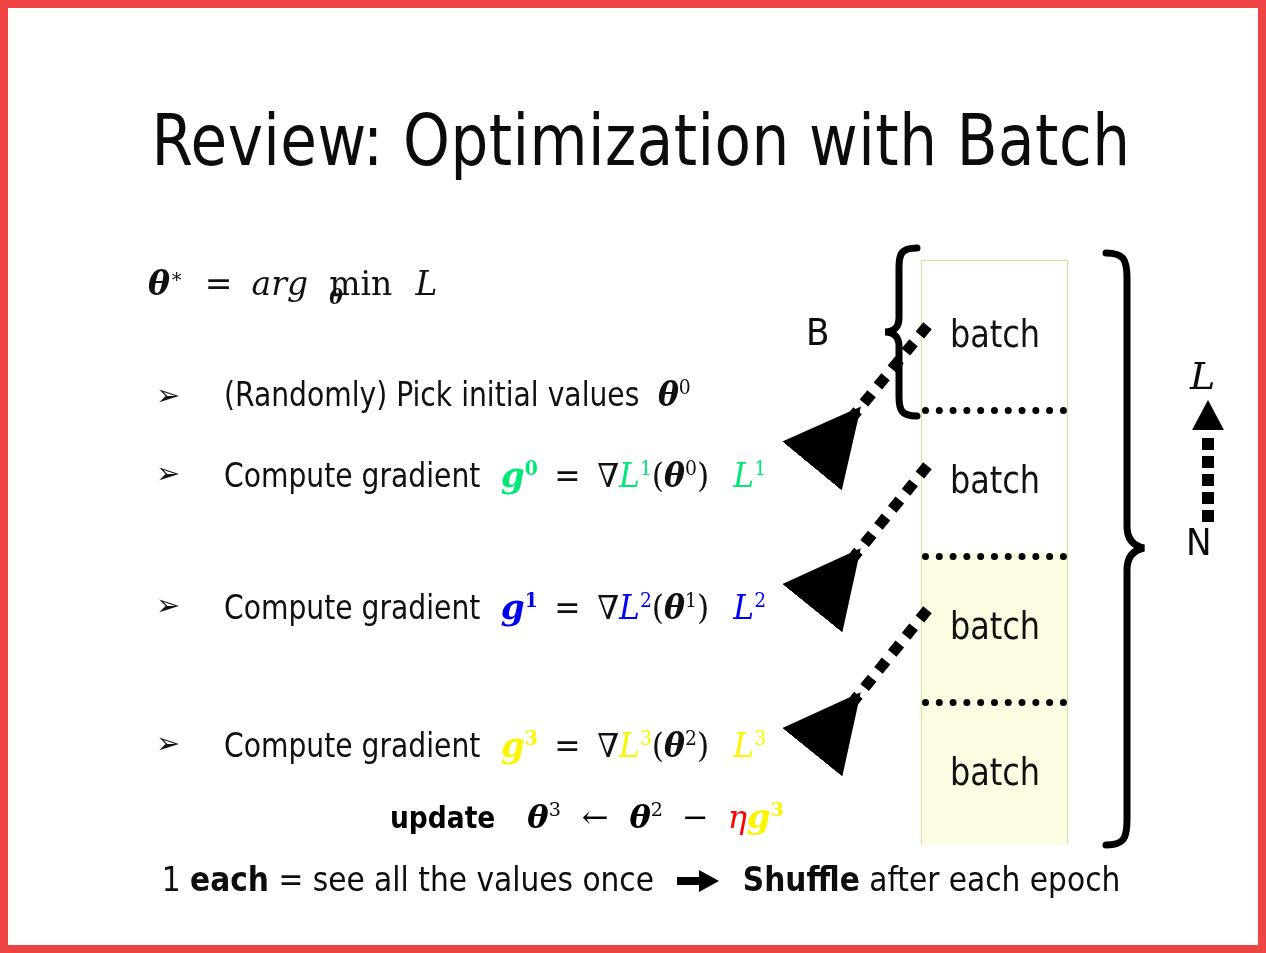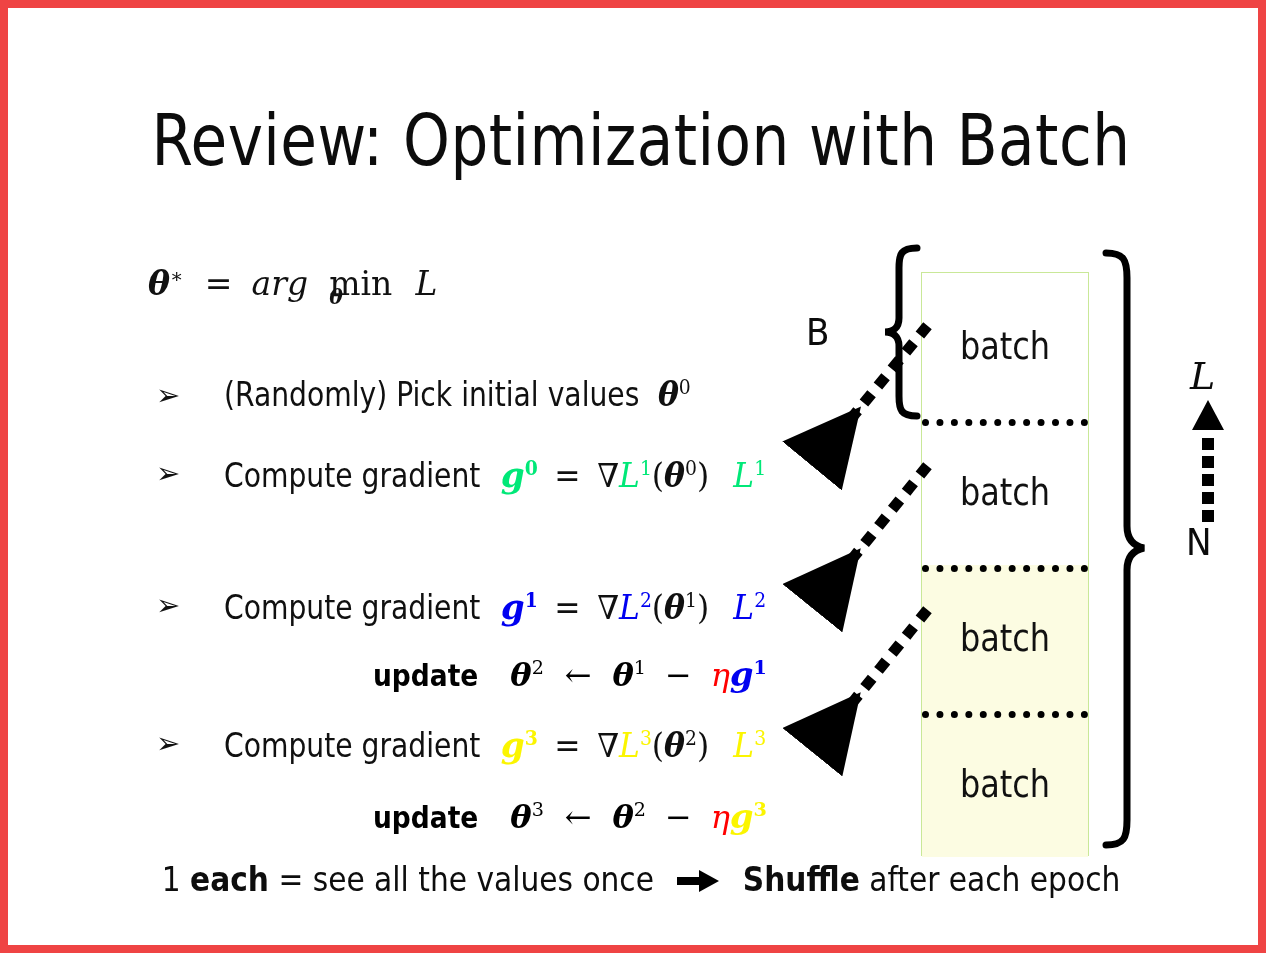--- a/index.html
+++ b/index.html
@@ -104,21 +104,21 @@
     position:absolute;left:0;top:7px;width:24px;height:8px;background:#000;display:block;
   }
   #bottom .rarrow u{
     position:absolute;left:22px;top:0;width:0;height:0;display:block;
     border-top:11px solid transparent;border-bottom:11px solid transparent;
     border-left:20px solid #000;
   }
 
   
   #col{
-    position:absolute;left:913px;top:264px;width:168px;height:584px;
+    position:absolute;left:913px;top:252px;width:147px;height:584px;
     border:1.5px solid #c9e898;
     box-sizing:border-box;
     background:#ffffff;
   }
   .cell{
     position:relative;
     height:146px;
     box-sizing:border-box;
     display:flex;align-items:center;justify-content:center;
   }
@@ -207,43 +207,33 @@
     <span class="marker">➢</span>
     <span class="btext">
       <span>Compute gradient</span>
       <span class="bth blue" style="margin-left:12px;font-size:36px">g</span><sup class="smb blue">1</sup>
       <span class="mathup" style="margin:0 8px">=</span>
       <span class="mathup">∇</span><span class="mathser blue">L</span><sup class="sm blue">2</sup><span class="mathup">(</span><span class="bth">θ</span><sup class="sm">1</sup><span class="mathup">)</span>
       <span class="mathser blue" style="margin-left:16px">L</span><sup class="sm blue">2</sup>
     </span>
   </div>
 
-  <div class="upd" style="left:365px;top:646px;">
-    <span class="w">update</span>
-    <span class="ex">
-      <span class="bth">θ</span><sup class="sm">2</sup>
-      <span class="mathup" style="margin:0 12px">←</span>
-      <span class="bth">θ</span><sup class="sm">1</sup>
-      <span class="mathup" style="margin:0 10px">−</span>
-      <span class="mathser red">η</span><span class="bth blue" style="font-size:34px">g</span><sup class="smb blue">1</sup>
-    </span>
-  </div>
 
   <div class="bullet" style="left:148px;top:718px;">
     <span class="marker">➢</span>
     <span class="btext">
       <span>Compute gradient</span>
       <span class="bth yellow" style="margin-left:12px;font-size:36px">g</span><sup class="smb yellow">3</sup>
       <span class="mathup" style="margin:0 8px">=</span>
       <span class="mathup">∇</span><span class="mathser yellow">L</span><sup class="sm yellow">3</sup><span class="mathup">(</span><span class="bth">θ</span><sup class="sm">2</sup><span class="mathup">)</span>
       <span class="mathser yellow" style="margin-left:16px">L</span><sup class="sm yellow">3</sup>
     </span>
   </div>
 
-  <div class="upd" style="left:365px;top:788px;">
+  <div class="upd" style="left:382px;top:788px;">
     <span class="w">update</span>
     <span class="ex">
       <span class="bth">θ</span><sup class="sm">3</sup>
       <span class="mathup" style="margin:0 12px">←</span>
       <span class="bth">θ</span><sup class="sm">2</sup>
       <span class="mathup" style="margin:0 10px">−</span>
       <span class="mathser red">η</span><span class="bth yellow" style="font-size:34px">g</span><sup class="smb yellow">3</sup>
     </span>
   </div>
 

